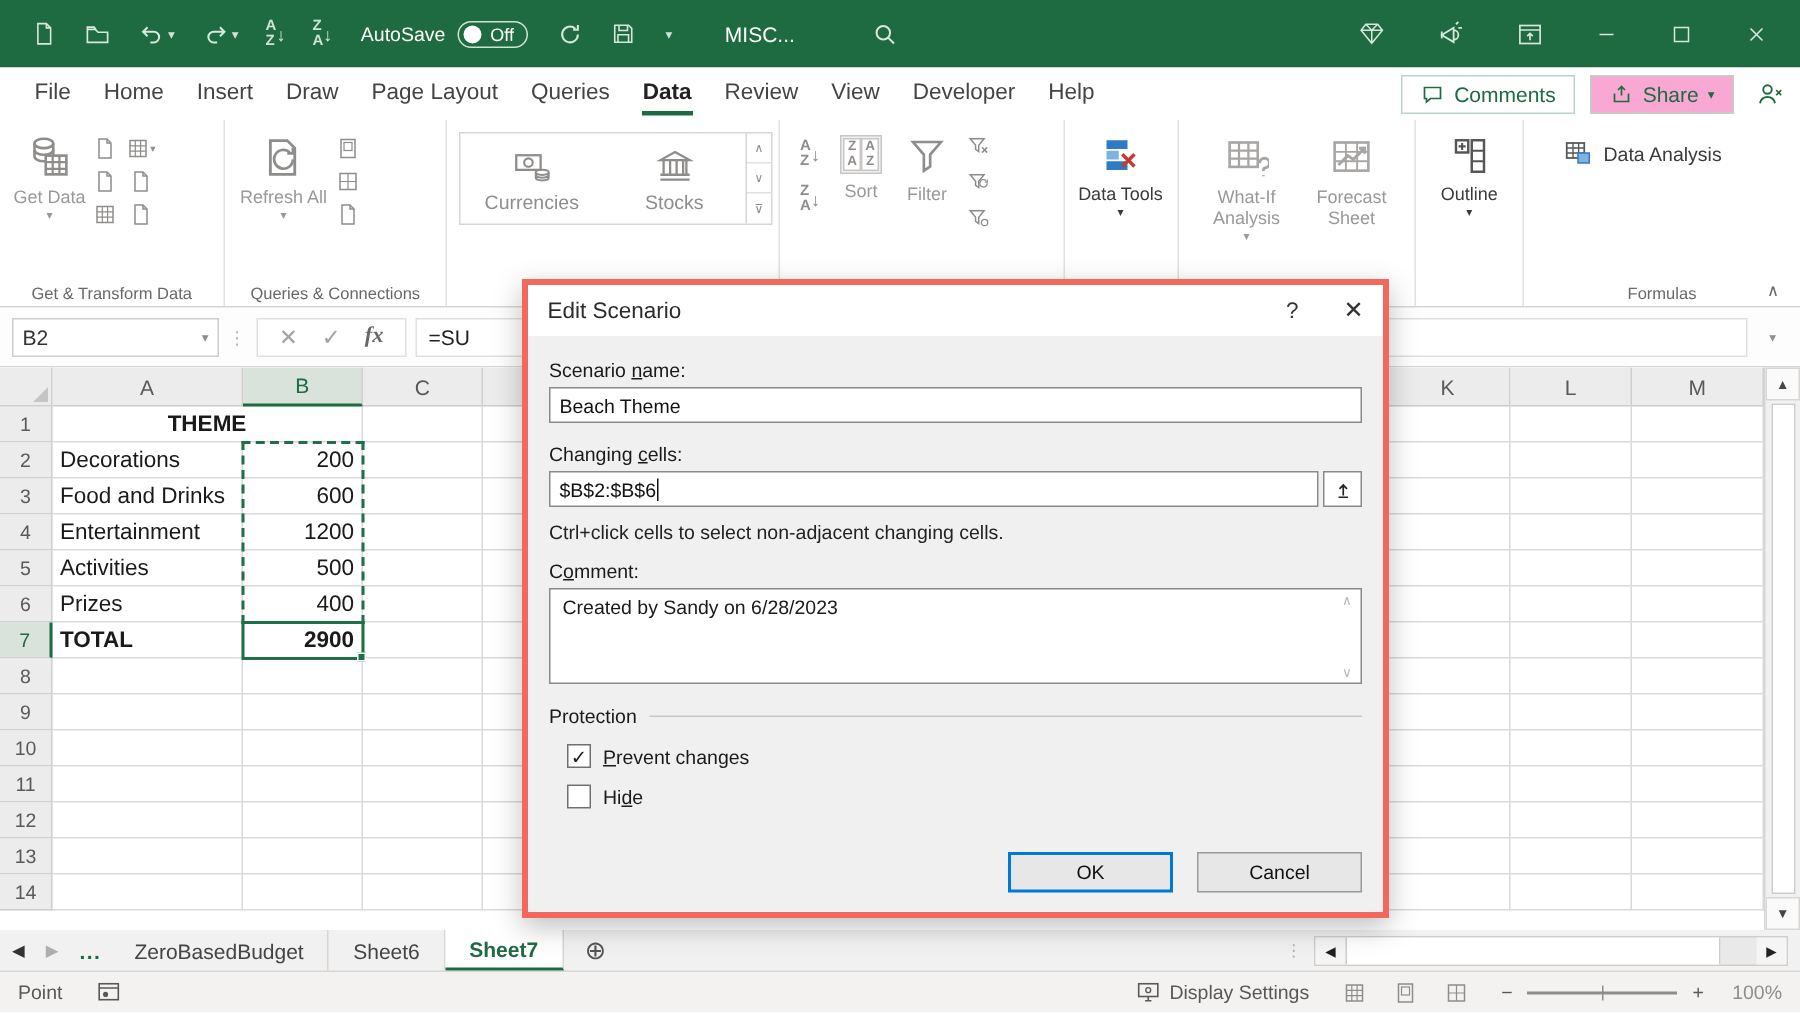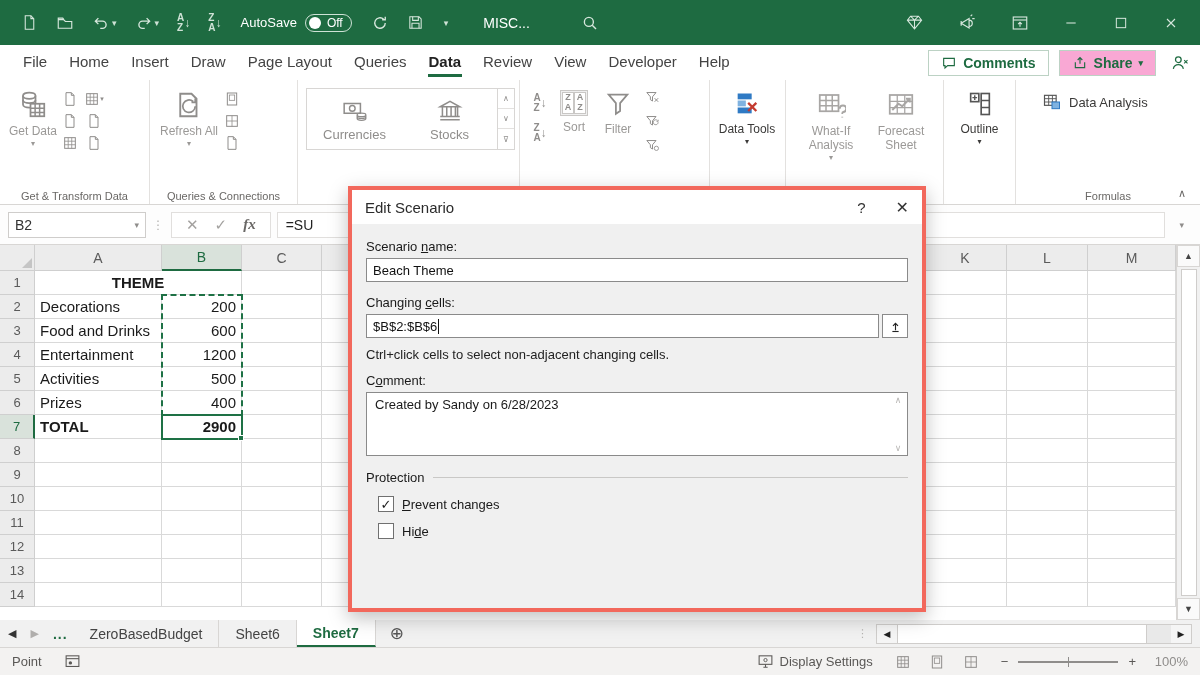--- a/index.html
+++ b/index.html
@@ -19,21 +19,21 @@
   .tb-right { margin-left:auto; display:flex; align-items:center; }
   .tb-right .tbtn { padding:0 17px; }
   .searchbtn { margin-left:28px; }
 
   
   .menurow { height:35px; background:#fff; display:flex; align-items:center; padding:0 6px 0 12px; }
   .mtab { padding:5px 11px 7px; font-size:15px; color:#444; position:relative; }
   .mtab.active { color:#222; font-weight:bold; }
   .mtab.active::after { content:""; position:absolute; left:10px; right:10px; bottom:0; height:3px; background:#1e6b41; }
   .menu-right { margin-left:auto; display:flex; align-items:center; gap:10px; }
-  .pillbtn { display:flex; align-items:center; gap:6px; border:1px solid #bcd2c4; padding:4px 12px; font-size:14px; font-weight:bold; color:#1e6b41; background:#fff; }
+  .pillbtn { display:flex; align-items:center; gap:6px; border:1px solid #bcd2c4; padding:4px 12px; font-size:14px; font-weight:normal; color:#1e6b41; background:#fff; }
   .pillbtn.share { background:#f9a8d4; }
   .pillbtn .chev { font-size:9px; }
 
   
   .ribbon { height:125px; background:#fff; border-bottom:1px solid #d8d6d4; display:flex; position:relative; }
   .rgroup { position:relative; padding:6px 8px 18px; display:flex; align-items:flex-start; border-right:1px solid #e3e1df; }
   .glabel { position:absolute; bottom:2px; left:0; right:0; text-align:center; font-size:11px; color:#6a6866; white-space:nowrap; }
   .bigbtn { display:flex; flex-direction:column; align-items:center; width:58px; padding-top:4px; color:#9b9997; font-size:12px; line-height:1.15; text-align:center; }
   .bigbtn.en { color:#3b3a39; }
   .bigbtn .bic { margin-bottom:5px; }
@@ -1009,16 +1009,20 @@
               <span>✓</span>
             </span>
           <span><u>P</u>revent changes</span>
         </div>
         <div class="chkrow">
           <span class="chk"></span>
           <span>Hi<u>d</u>e</span>
         </div>
       </div>
 
+      <div class="dfoot">
+        <span class="dbtn ok">OK</span>
+        <span class="dbtn">Cancel</span>
+      </div>
     </div>
   </div>
 
 </div>
 
 </body></html>

